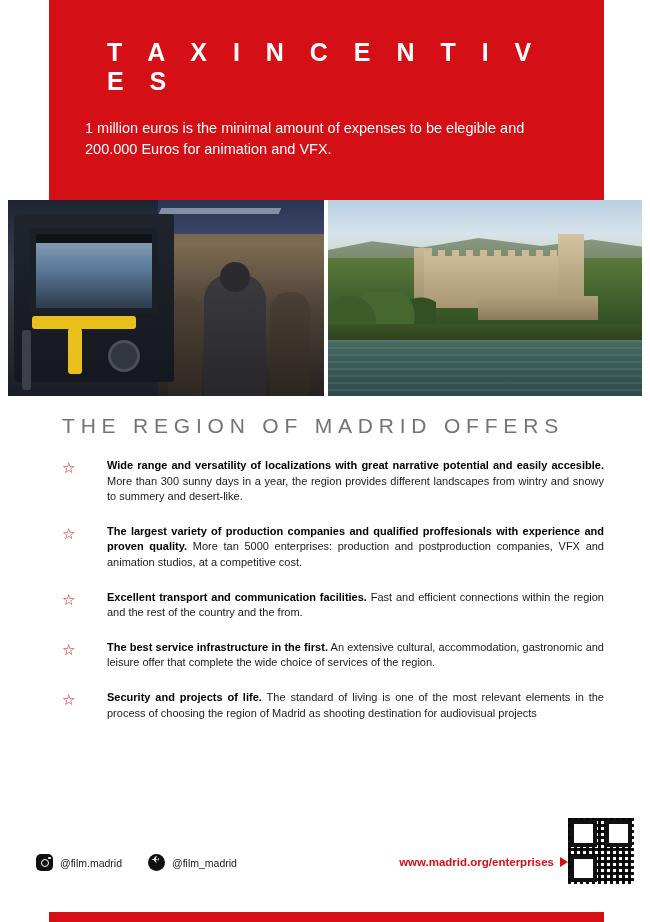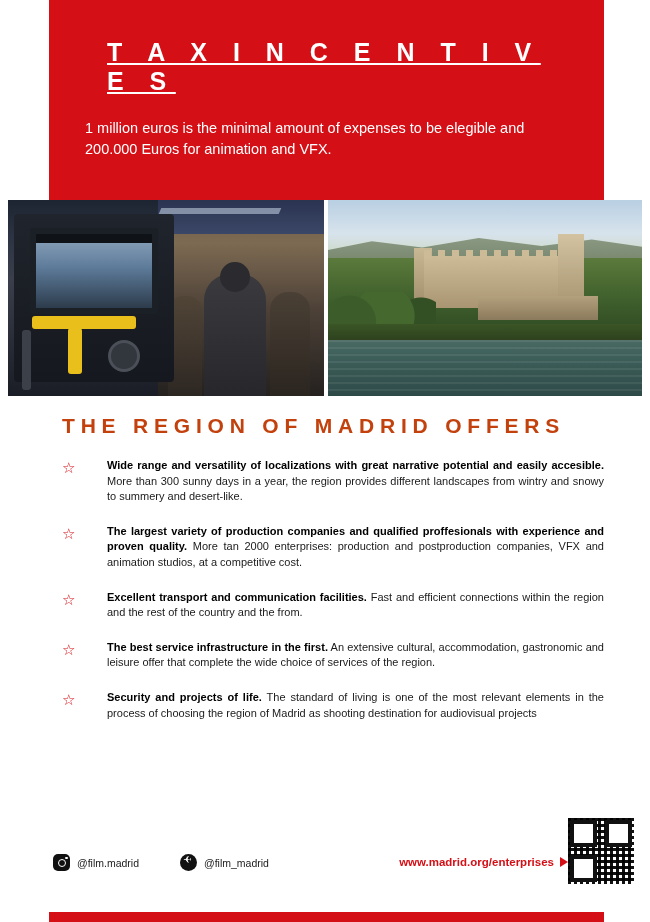--- a/index.html
+++ b/index.html
@@ -25,21 +25,20 @@
     background: #d50f16;
     box-sizing: border-box;
     padding: 38px 36px 0 36px;
   }
   .top-title {
     color: #ffffff;
     font-size: 25px;
     font-weight: bold;
     letter-spacing: 9.5px;
     margin: 0 0 22px 22px;
-    text-decoration: underline;
   }
   .top-p1 {
     color: #ffffff;
     font-size: 14.5px;
     font-weight: bold;
     line-height: 1.42;
     margin: 0 0 18px 0;
   }
   .top-p2 {
     color: #ffffff;
@@ -191,23 +190,23 @@
     background: repeating-linear-gradient(180deg, rgba(255,255,255,.07) 0 2px, transparent 2px 7px);
   }
 
   
   .main {
     position: absolute;
     left: 0; top: 400px;
     width: 650px;
   }
   .section-title {
-    color: #c2410c;
+    color: #737373;
     font-size: 21px;
-    font-weight: bold;
+    font-weight: normal;
     letter-spacing: 5.8px;
     margin: 14px 0 20px 62px;
   }
   .bullets {
     margin: 0 46px 0 62px;
   }
   .bullet {
     display: flex;
     margin-bottom: 19px;
   }
@@ -231,24 +230,24 @@
 
   
   .footer {
     position: absolute;
     left: 0; bottom: 0;
     width: 650px;
     height: 112px;
   }
   .social {
     position: absolute;
-    left: 53px; top: 44px;
+    left: 36px; top: 44px;
     display: flex;
     align-items: center;
-    gap: 41px;
+    gap: 26px;
   }
   .social-item { display: flex; align-items: center; gap: 7px; }
   .social-label { font-size: 10.5px; color: #1a1a1a; }
   .ico {
     width: 17px; height: 17px;
     background: #111;
     display: inline-block;
     position: relative;
   }
   .ico-ig { border-radius: 5px; }
@@ -357,21 +356,21 @@
     <div class="bullet">
       <div class="star">☆</div>
       <div class="btext">
         <b>Wide range and versatility of localizations with great narrative potential and easily accesible.</b><span> More than 300 sunny days in a year, the region provides different landscapes from wintry and snowy to summery and desert-like.</span>
       </div>
     </div>
 
     <div class="bullet">
       <div class="star">☆</div>
       <div class="btext">
-        <b>The largest variety of production companies and qualified proffesionals with experience and proven quality.</b><span> More tan 2000 enterprises: production and postproduction companies, VFX and animation studios, at a competitive cost.</span>
+        <b>The largest variety of production companies and qualified proffesionals with experience and proven quality.</b><span> More tan 5000 enterprises: production and postproduction companies, VFX and animation studios, at a competitive cost.</span>
       </div>
     </div>
 
     <div class="bullet">
       <div class="star">☆</div>
       <div class="btext">
         <b>Excellent transport and communication facilities.</b><span> Fast and efficient connections within the region and the rest of the country and the from.</span>
       </div>
     </div>
 

